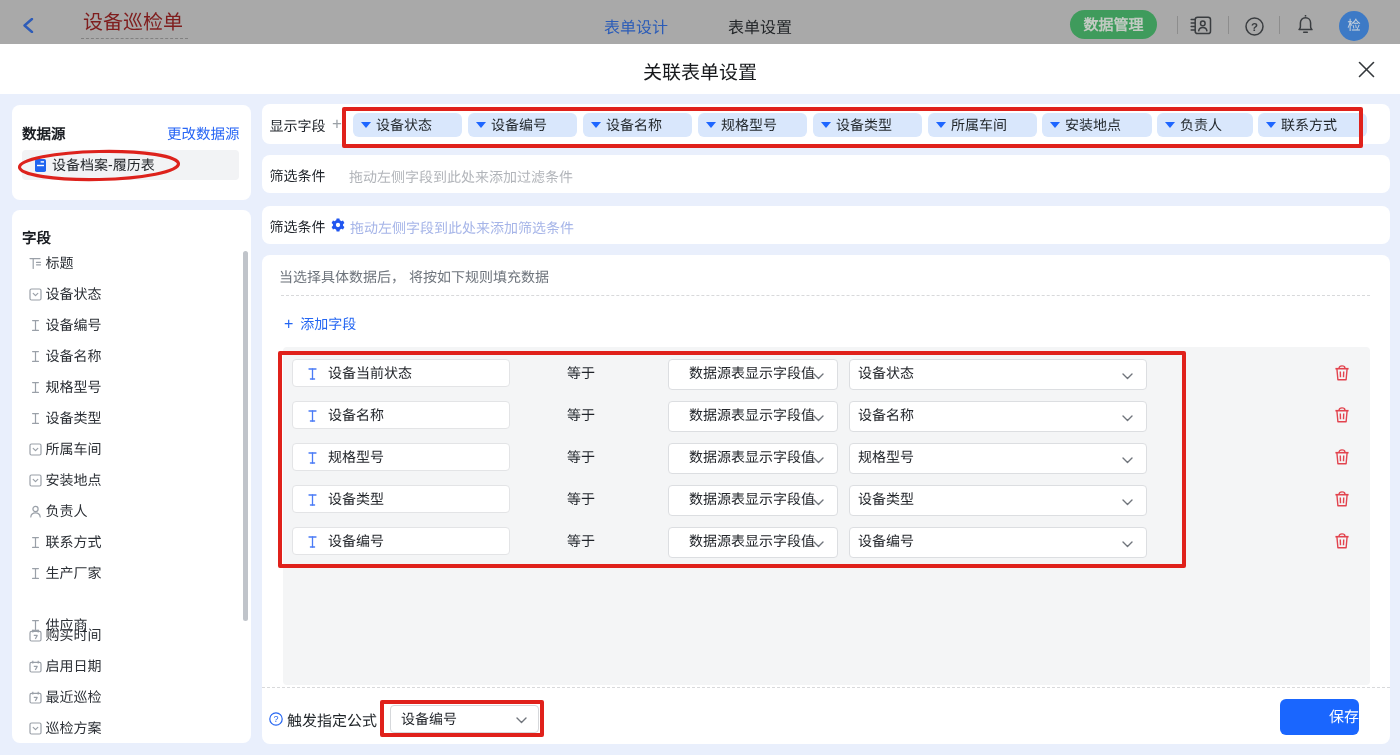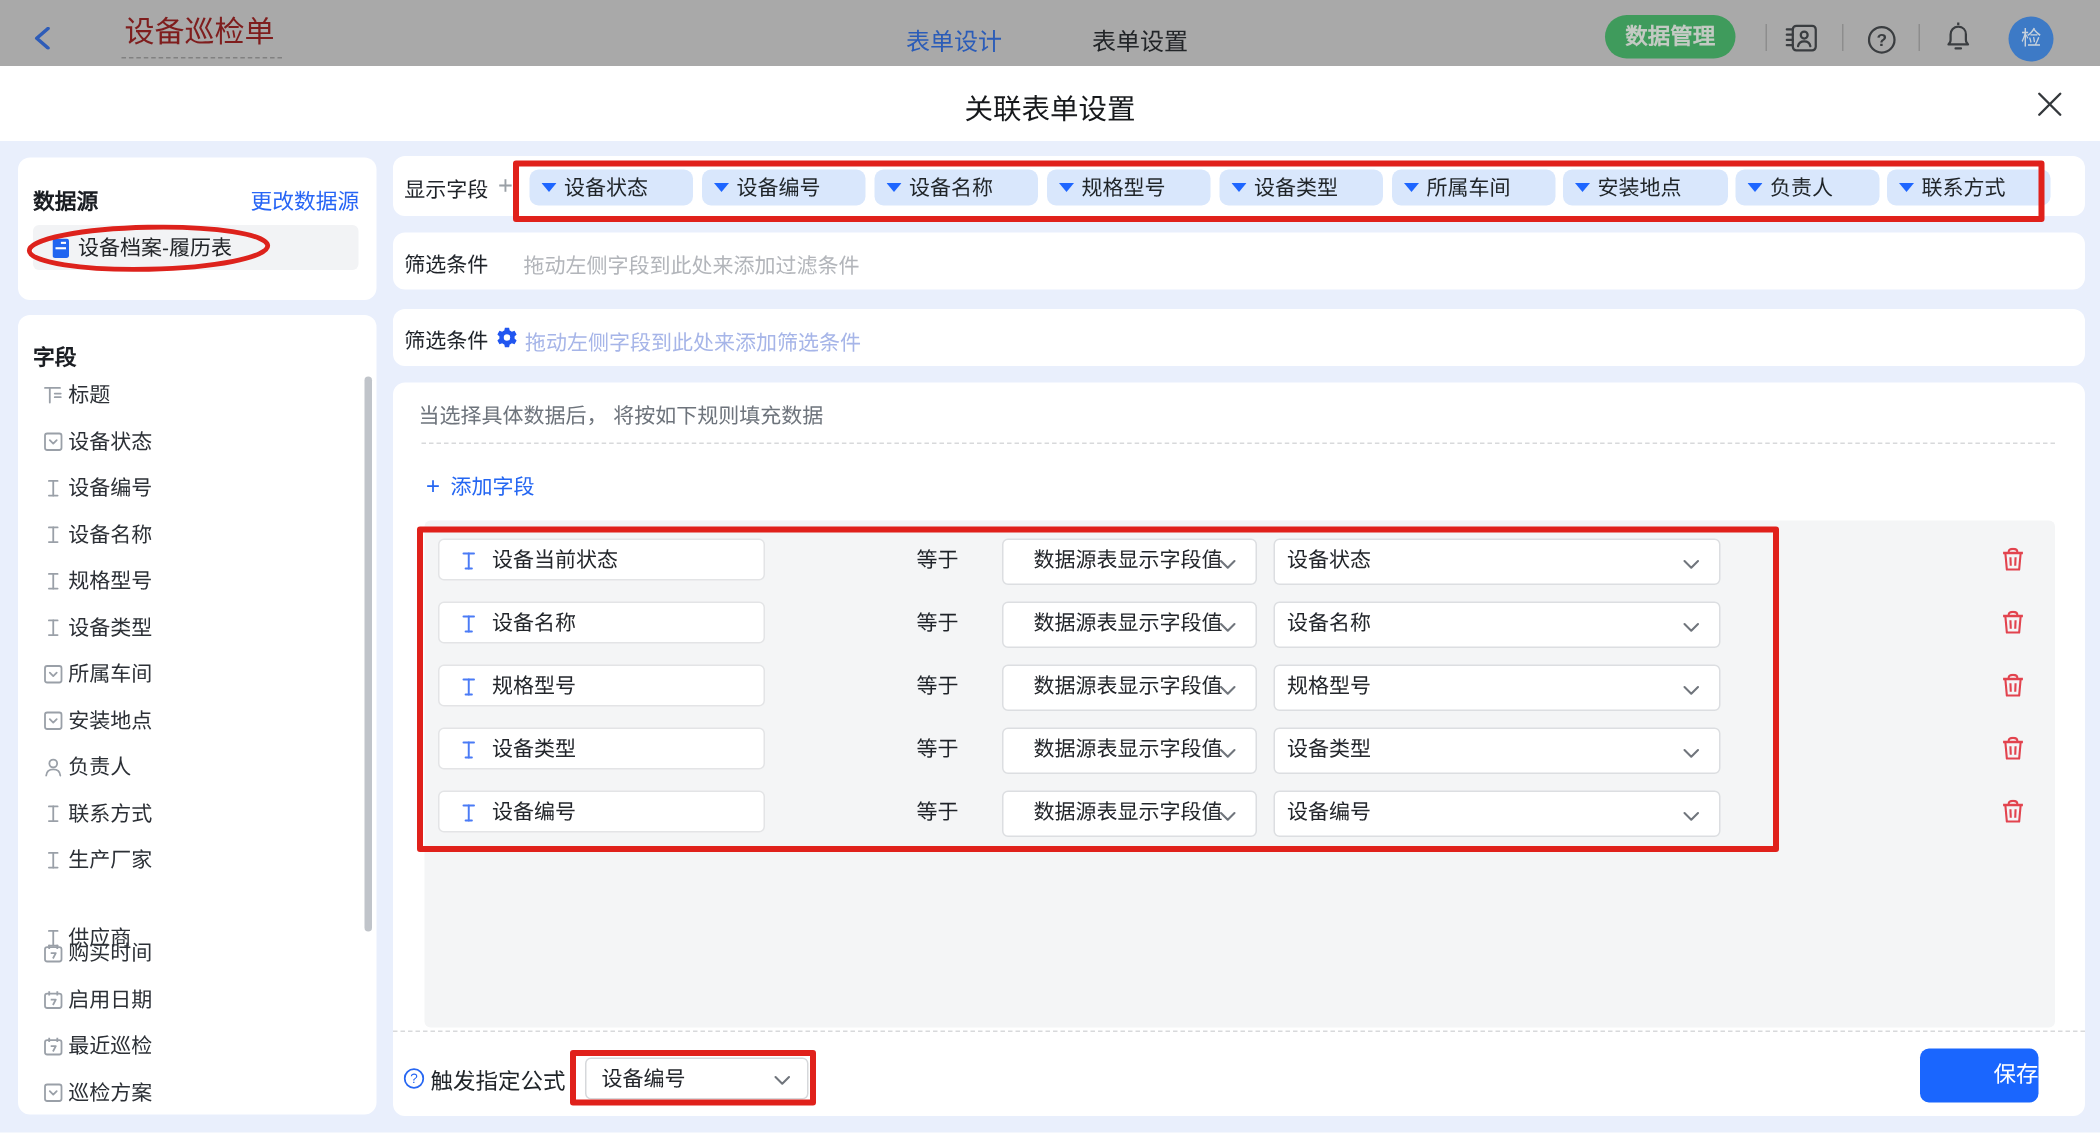--- a/index.html
+++ b/index.html
@@ -54,21 +54,21 @@
   .pill span { margin-left:23px; }
   
   #hint { position:absolute; left:279px; top:266px; font-size:14px; color:#6e747c; }
   #dash1 { position:absolute; left:281px; top:295px; width:1089px; border-top:1px dashed #d8d9db; }
   #addfield { position:absolute; left:284px; top:313px; font-size:14px; color:#2466f2; }
   #addfield b { font-weight:normal; font-size:16px; margin-right:7px; }
   #grayblock { position:absolute; left:283px; top:347px; width:1087px; height:338px; background:#f4f5f6; border-radius:4px; }
   .rinput { position:absolute; left:292px; width:218px; height:28px; background:#fff; border:1px solid #e3e4e6; border-radius:4px; font-size:14px; color:#23262b; line-height:27px; }
   .rinput svg { position:absolute; left:15px; top:8px; }
   .rinput span { margin-left:35px; }
-  .req { position:absolute; left:567px; width:28px; text-align:right; font-size:14px; font-weight:500; color:#1f2329; line-height:29px;margin-left:44px; }
+  .req { position:absolute; left:567px; width:28px; text-align:right; font-size:14px; font-weight:500; color:#1f2329; line-height:29px; }
   .rdd { position:absolute; height:31px; background:#fff; border:1px solid #dcdee1; border-radius:4px; font-size:14px; color:#23262b; line-height:27px; }
   .rdd1 { left:668px; width:170px; }
   .rdd1 span { margin-left:20px; }
   .rdd2 { left:849px; width:298px; }
   .rdd2 span { margin-left:8px; }
   .rdd svg.chev { position:absolute; top:13px; }
   .rdd1 svg.chev { right:13px; }
   .rdd2 svg.chev { right:13px; }
   .trash { position:absolute; left:1334px; }
   

